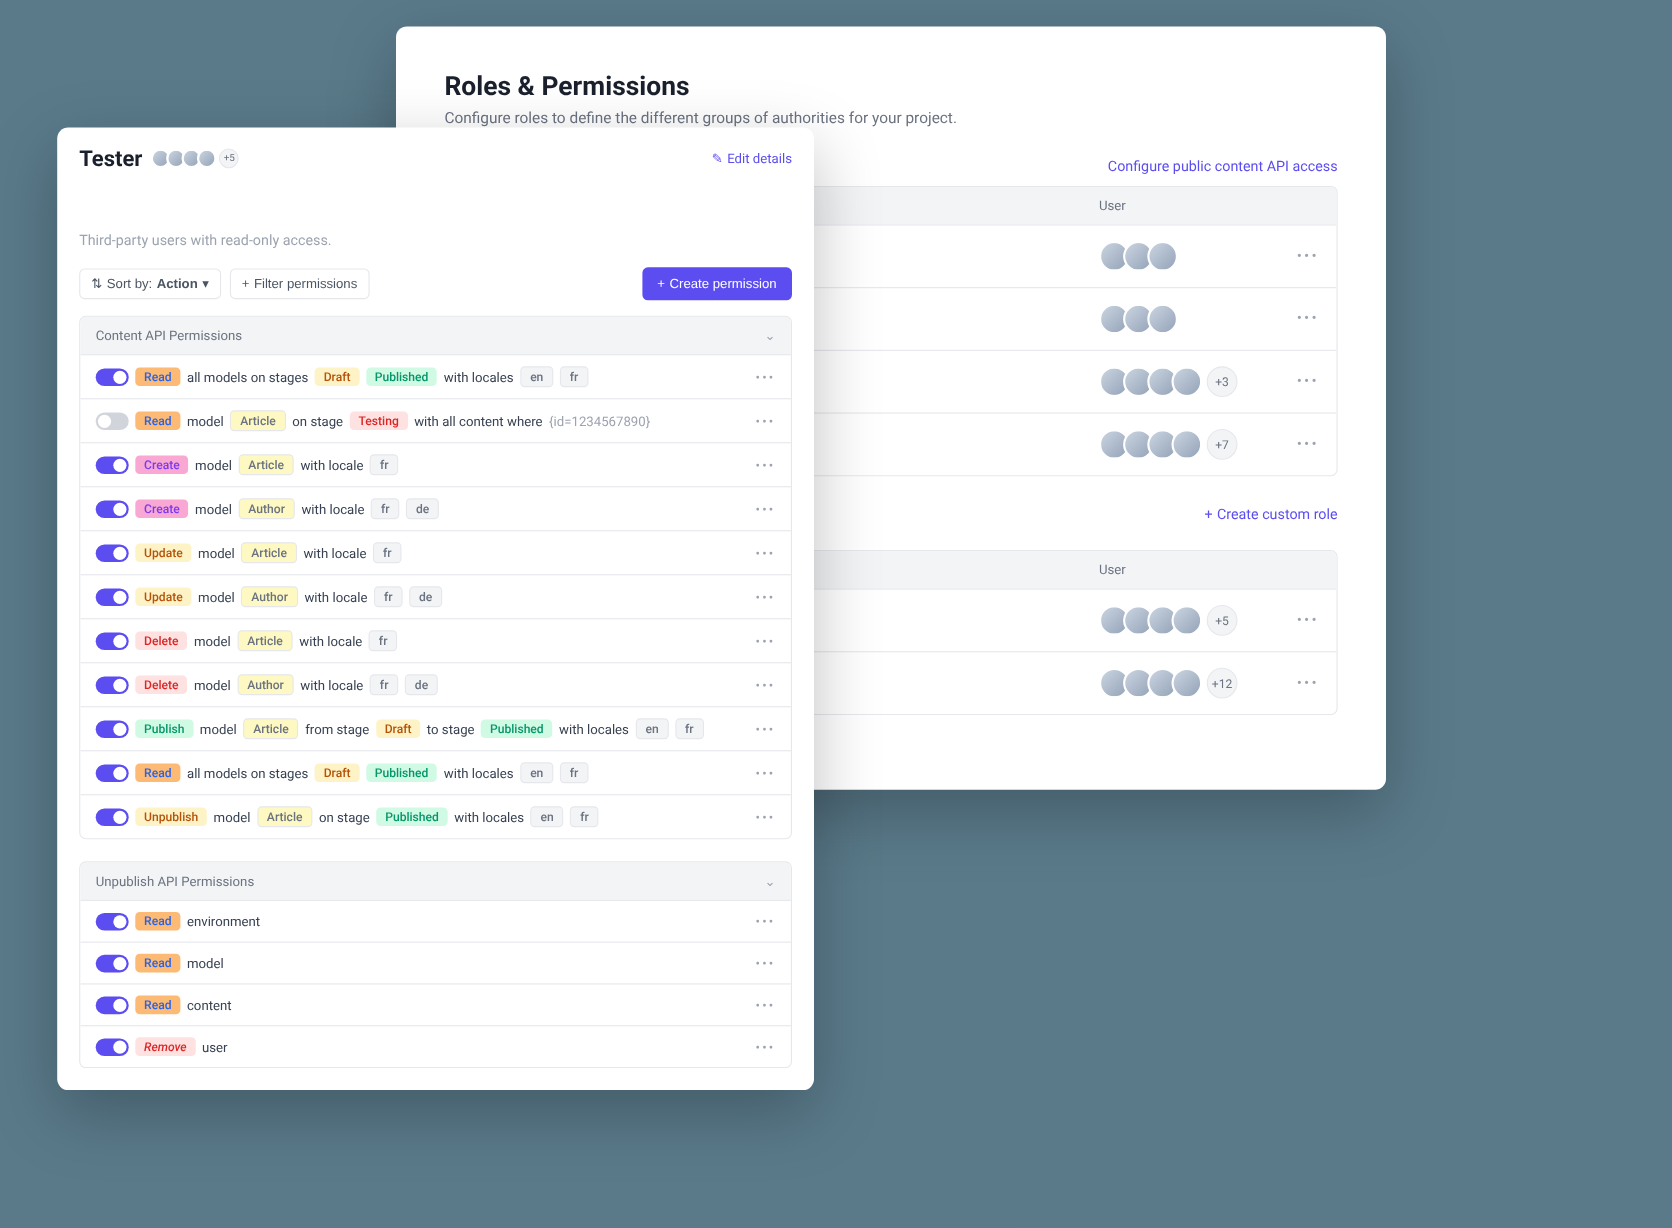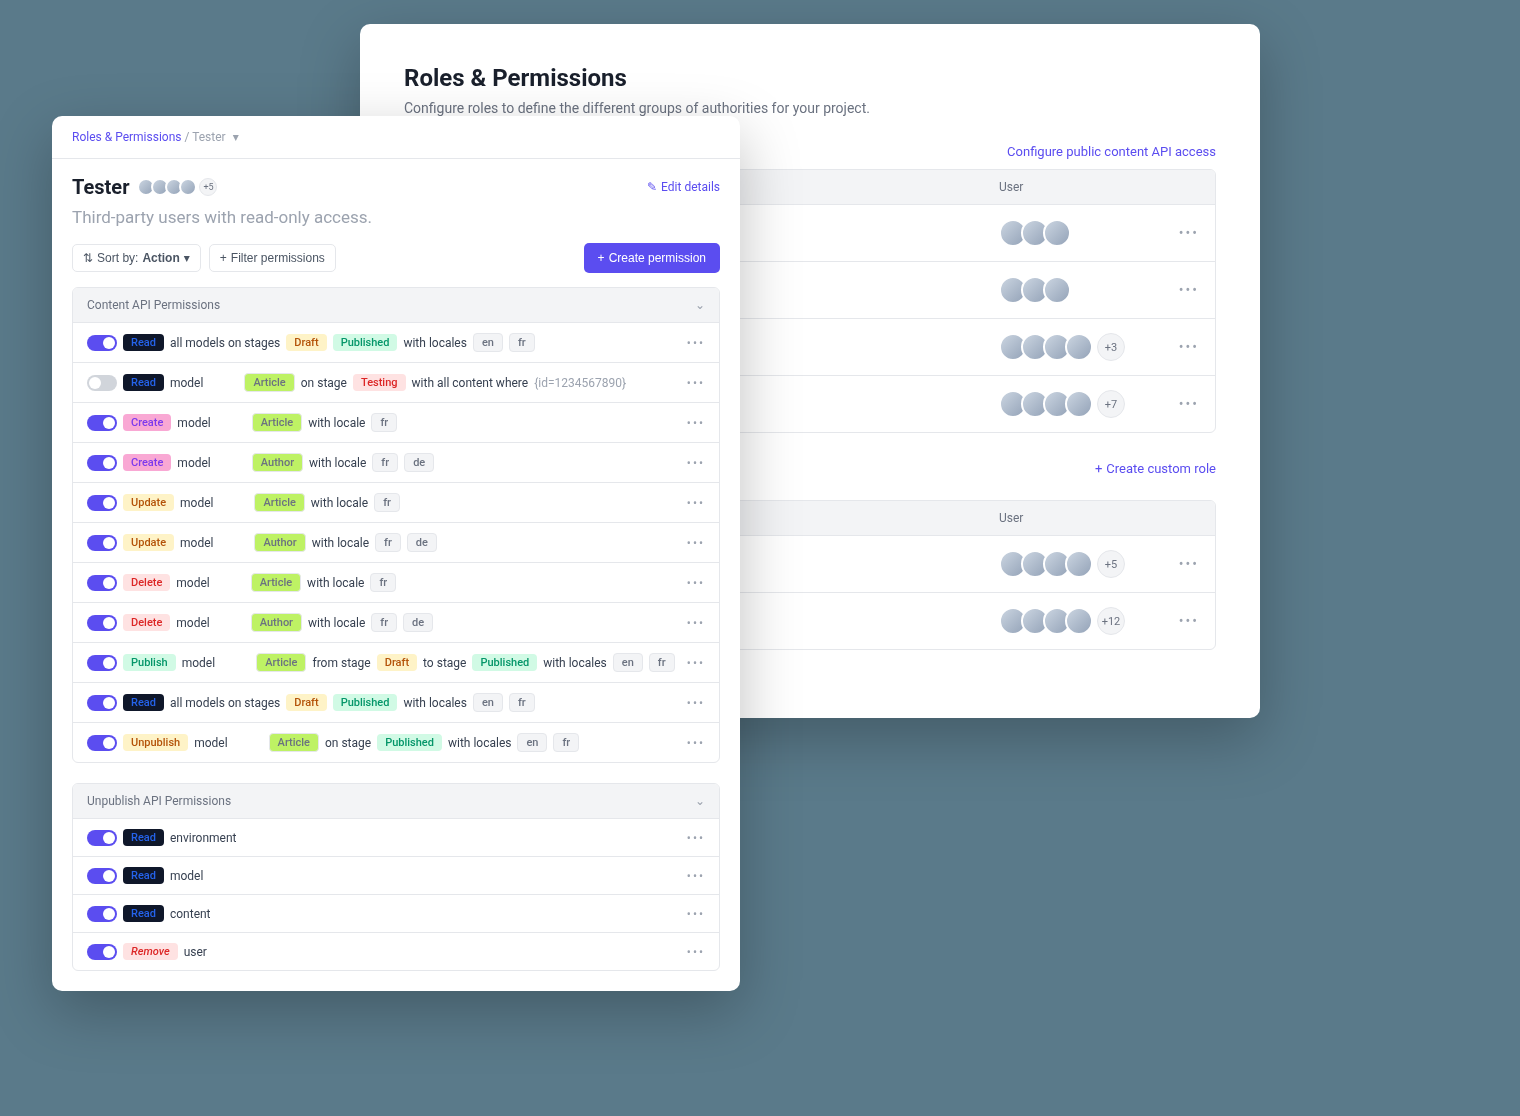--- a/index.html
+++ b/index.html
@@ -44,41 +44,41 @@
 .create-role { text-align: right; color: #5b4df0; font-size: 13px; cursor: pointer; margin-bottom: 24px; }
 .plus-icon::before { content: "+"; margin-right: 4px; }
 
 
 .breadcrumb { padding: 14px 20px; font-size: 12px; color: #9ca3af; border-bottom: 1px solid #e5e7eb; }
 .breadcrumb a { color: #5b4df0; text-decoration: none; }
 .front-head { padding: 16px 20px 8px; display: flex; align-items: center; }
 .front-head h2 { font-size: 20px; font-weight: 700; color: #1a202c; margin-right: 8px; }
 .front-head .edit { margin-left: auto; color: #5b4df0; font-size: 12px; cursor: pointer; }
 .pencil-icon::before { content: "✎"; margin-right: 4px; }
-.front-sub { padding: 0 20px 16px; color: #9ca3af; font-size: 17px; }
+.front-sub { padding: 0 20px 16px; color: #9ca3af; font-size: 13px; margin-top: 48px; }
 .toolbar { display: flex; gap: 8px; padding: 0 20px 14px; align-items: center; }
 .btn-outline { border: 1px solid #e5e7eb; background: #fff; border-radius: 5px; padding: 6px 10px; font-size: 12px; color: #4b5563; cursor: pointer; display: inline-flex; align-items: center; gap: 4px; }
 .btn-primary { background: #5b4df0; color: #fff; border: none; border-radius: 5px; padding: 8px 14px; font-size: 12px; cursor: pointer; margin-left: auto; display: inline-flex; align-items: center; gap: 4px; }
 .section { margin: 0 20px 20px; border: 1px solid #e5e7eb; border-radius: 6px; overflow: hidden; }
 .sec-head { background: #f3f4f6; padding: 10px 14px; font-size: 12px; color: #6b7280; display: flex; align-items: center; }
 .chevron { margin-left: auto; color: #9ca3af; }
 .perm-row { display: flex; align-items: center; padding: 10px 14px; border-top: 1px solid #e5e7eb; font-size: 12px; color: #374151; gap: 6px; flex-wrap: wrap; }
 .toggle { width: 30px; height: 16px; border-radius: 10px; background: #5b4df0; position: relative; cursor: pointer; flex-shrink: 0; }
 .toggle::after { content: ""; position: absolute; width: 12px; height: 12px; border-radius: 50%; background: #fff; top: 2px; right: 2px; }
 .toggle.off { background: #d1d5db; }
 .toggle.off::after { right: auto; left: 2px; }
 .tag { padding: 2px 8px; border-radius: 4px; font-size: 11px; font-weight: 500; }
-.tag-read { background: #0f172a; color: #2563eb; }
+.tag-read { background: #fdba74; color: #2563eb; }
 .tag-create { background: #f9a8d4; color: #7c3aed; }
 .tag-update { background: #fef3c7; color: #b45309; }
 .tag-delete { background: #fee2e2; color: #dc2626; }
 .tag-publish { background: #d1fae5; color: #059669; }
 .tag-unpublish { background: #fef3c7; color: #b45309; }
 .tag-remove { background: #fee2e2; color: #dc2626; font-style: italic; }
-.tag-model { background: #bef264; color: #6b7280; border: 1px solid #e5e7eb; margin-left: 35px; }
+.tag-model { background: #fef9c3; color: #6b7280; border: 1px solid #e5e7eb; }
 .tag-draft { background: #fef3c7; color: #b45309; }
 .tag-published { background: #d1fae5; color: #059669; }
 .tag-testing { background: #fee2e2; color: #dc2626; text-align: right; }
 .tag-loc { background: #f3f4f6; color: #6b7280; border: 1px solid #e5e7eb; }
 .muted { color: #9ca3af; }
 .dots { margin-left: auto; color: #9ca3af; letter-spacing: 2px; cursor: pointer; font-size: 12px; }
 .mini-avatars { display: inline-flex; }
 .mini-avatar { width: 18px; height: 18px; border-radius: 50%; border: 2px solid #fff; background: linear-gradient(135deg,#cbd5e1,#94a3b8); margin-left: -4px; }
 .mini-avatar:first-child { margin-left: 0; }
 .mini-count { width: 18px; height: 18px; border-radius: 50%; background: #f3f4f6; border: 1px solid #e5e7eb; display: inline-flex; align-items: center; justify-content: center; font-size: 9px; color: #6b7280; margin-left: 2px; }
@@ -161,26 +161,20 @@
             <span class="avatar"></span>
             <span class="avatar-count">+12</span>
             <span class="row-dots">•••</span>
           </div>
         </div>
       </div>
   </div>
 </div>
 
 <div class="card card-front">
-  <div class="breadcrumb">
-    <a>Roles &amp; Permissions</a>
-    <span> / </span>
-    <span>Tester</span>
-    <span style="margin-left:4px;color:#9ca3af;">▾</span>
-  </div>
   <div class="front-head">
     <h2>Tester</h2>
     <span class="mini-avatars">
       <span class="mini-avatar"></span>
       <span class="mini-avatar"></span>
       <span class="mini-avatar"></span>
       <span class="mini-avatar"></span>
     </span>
     <span class="mini-count">+5</span>
     <span class="edit">

